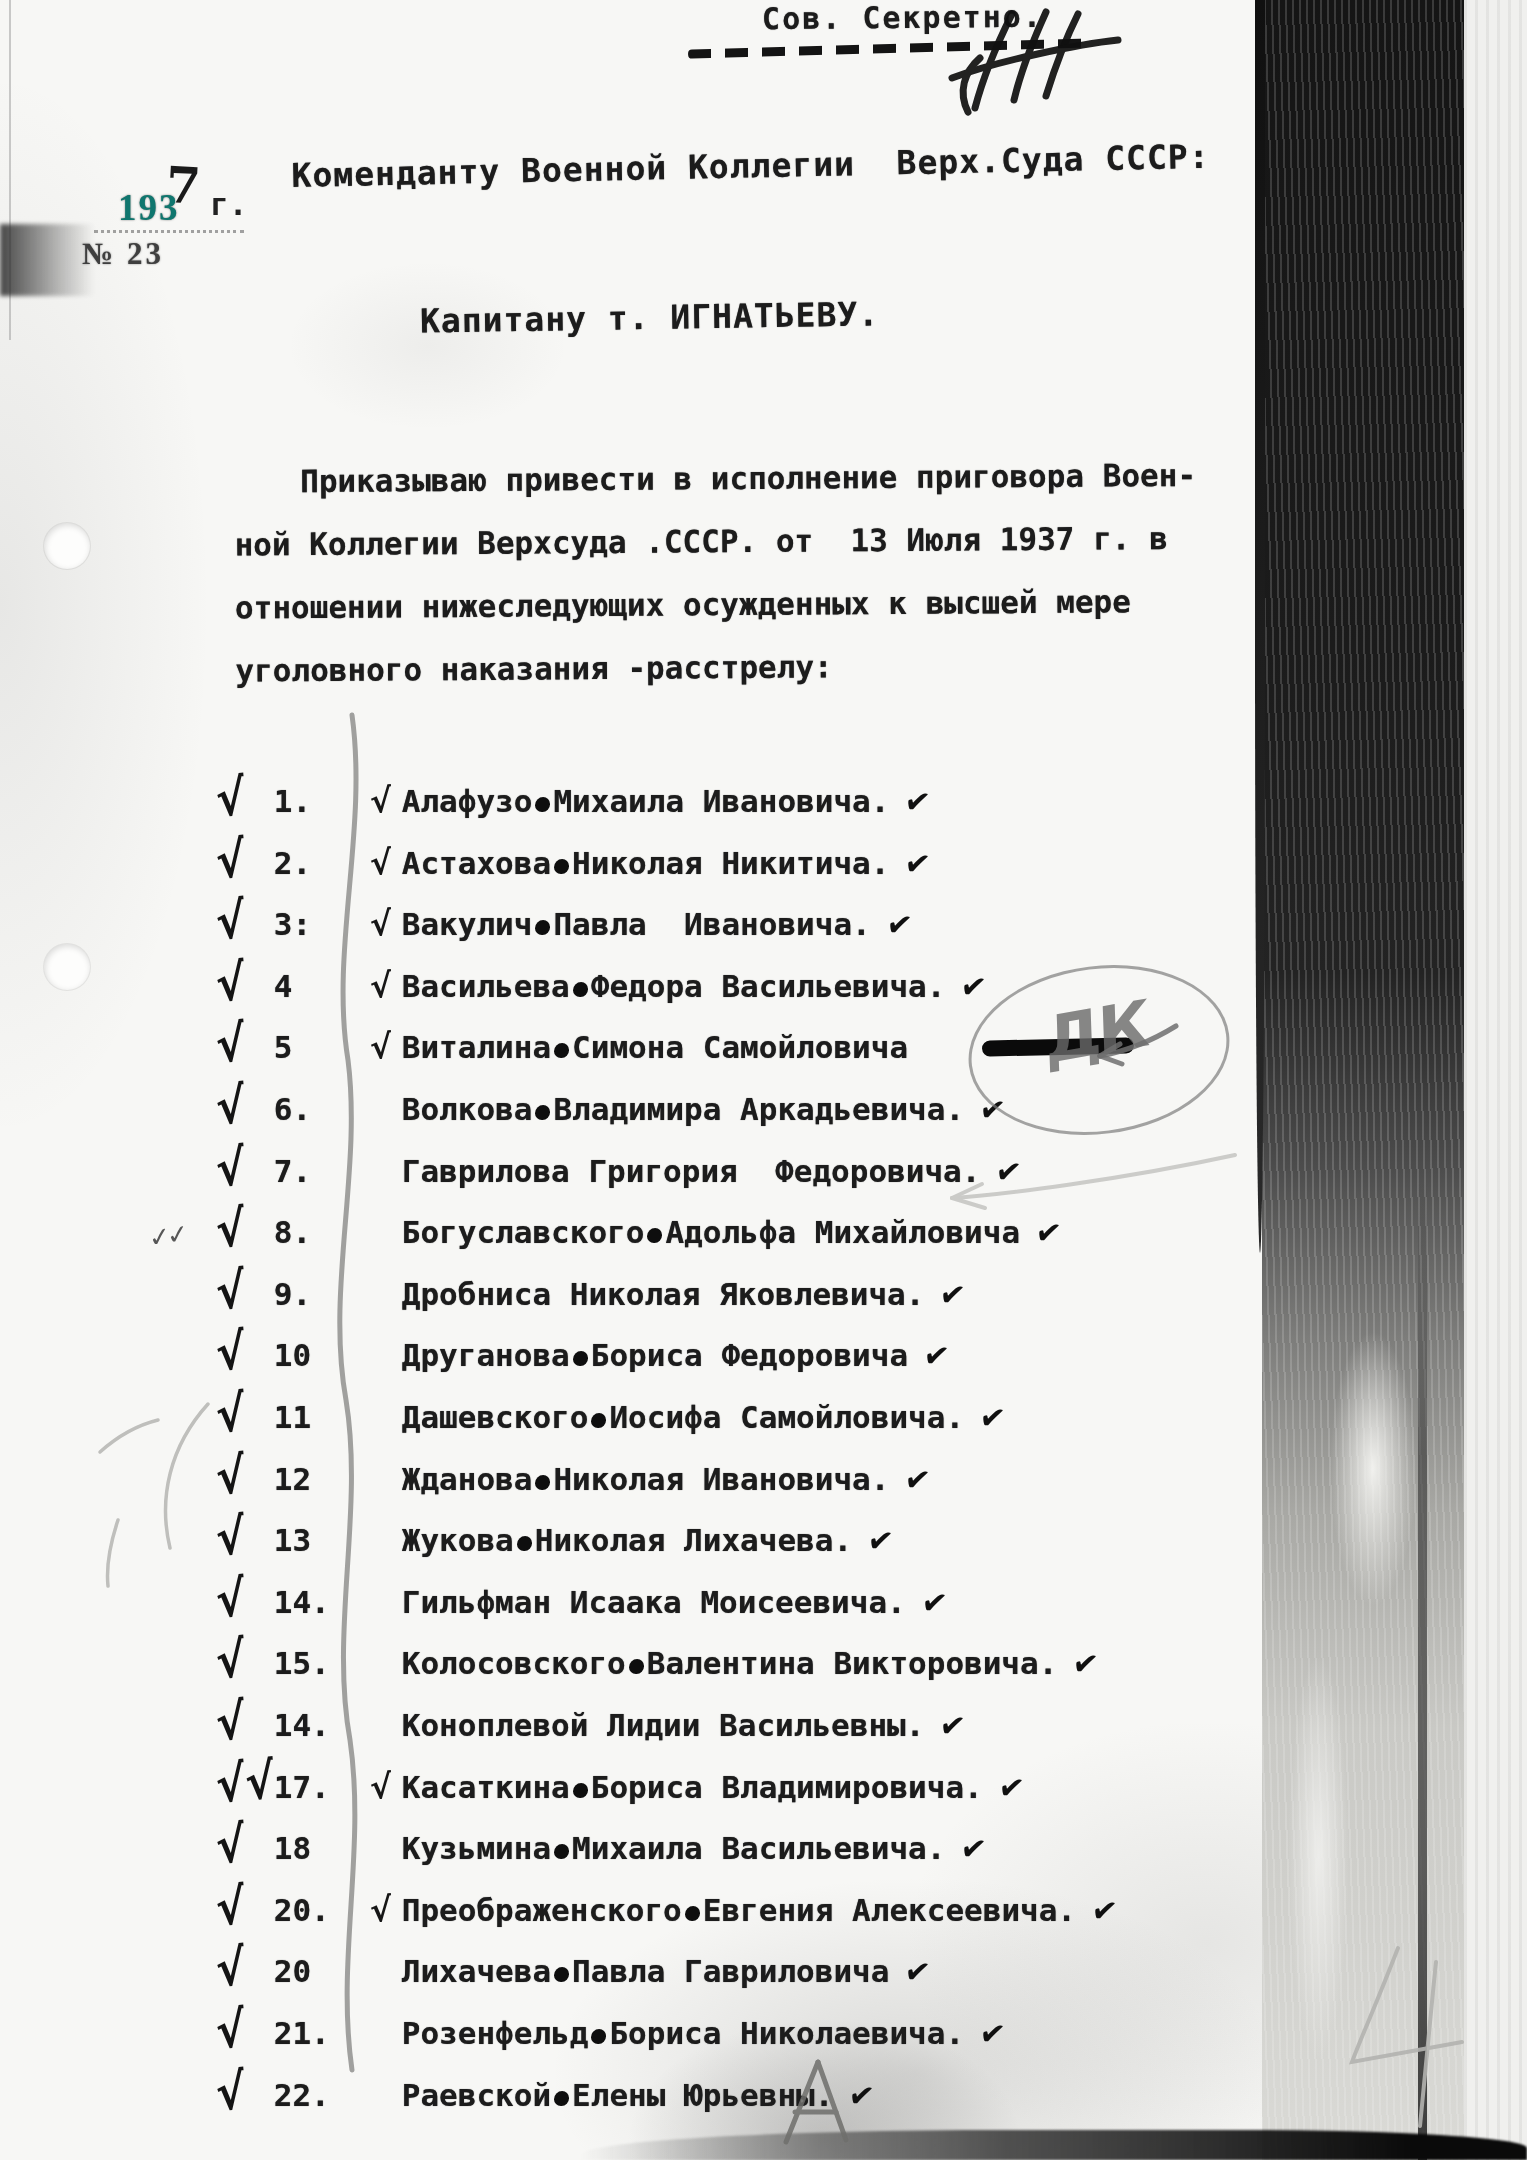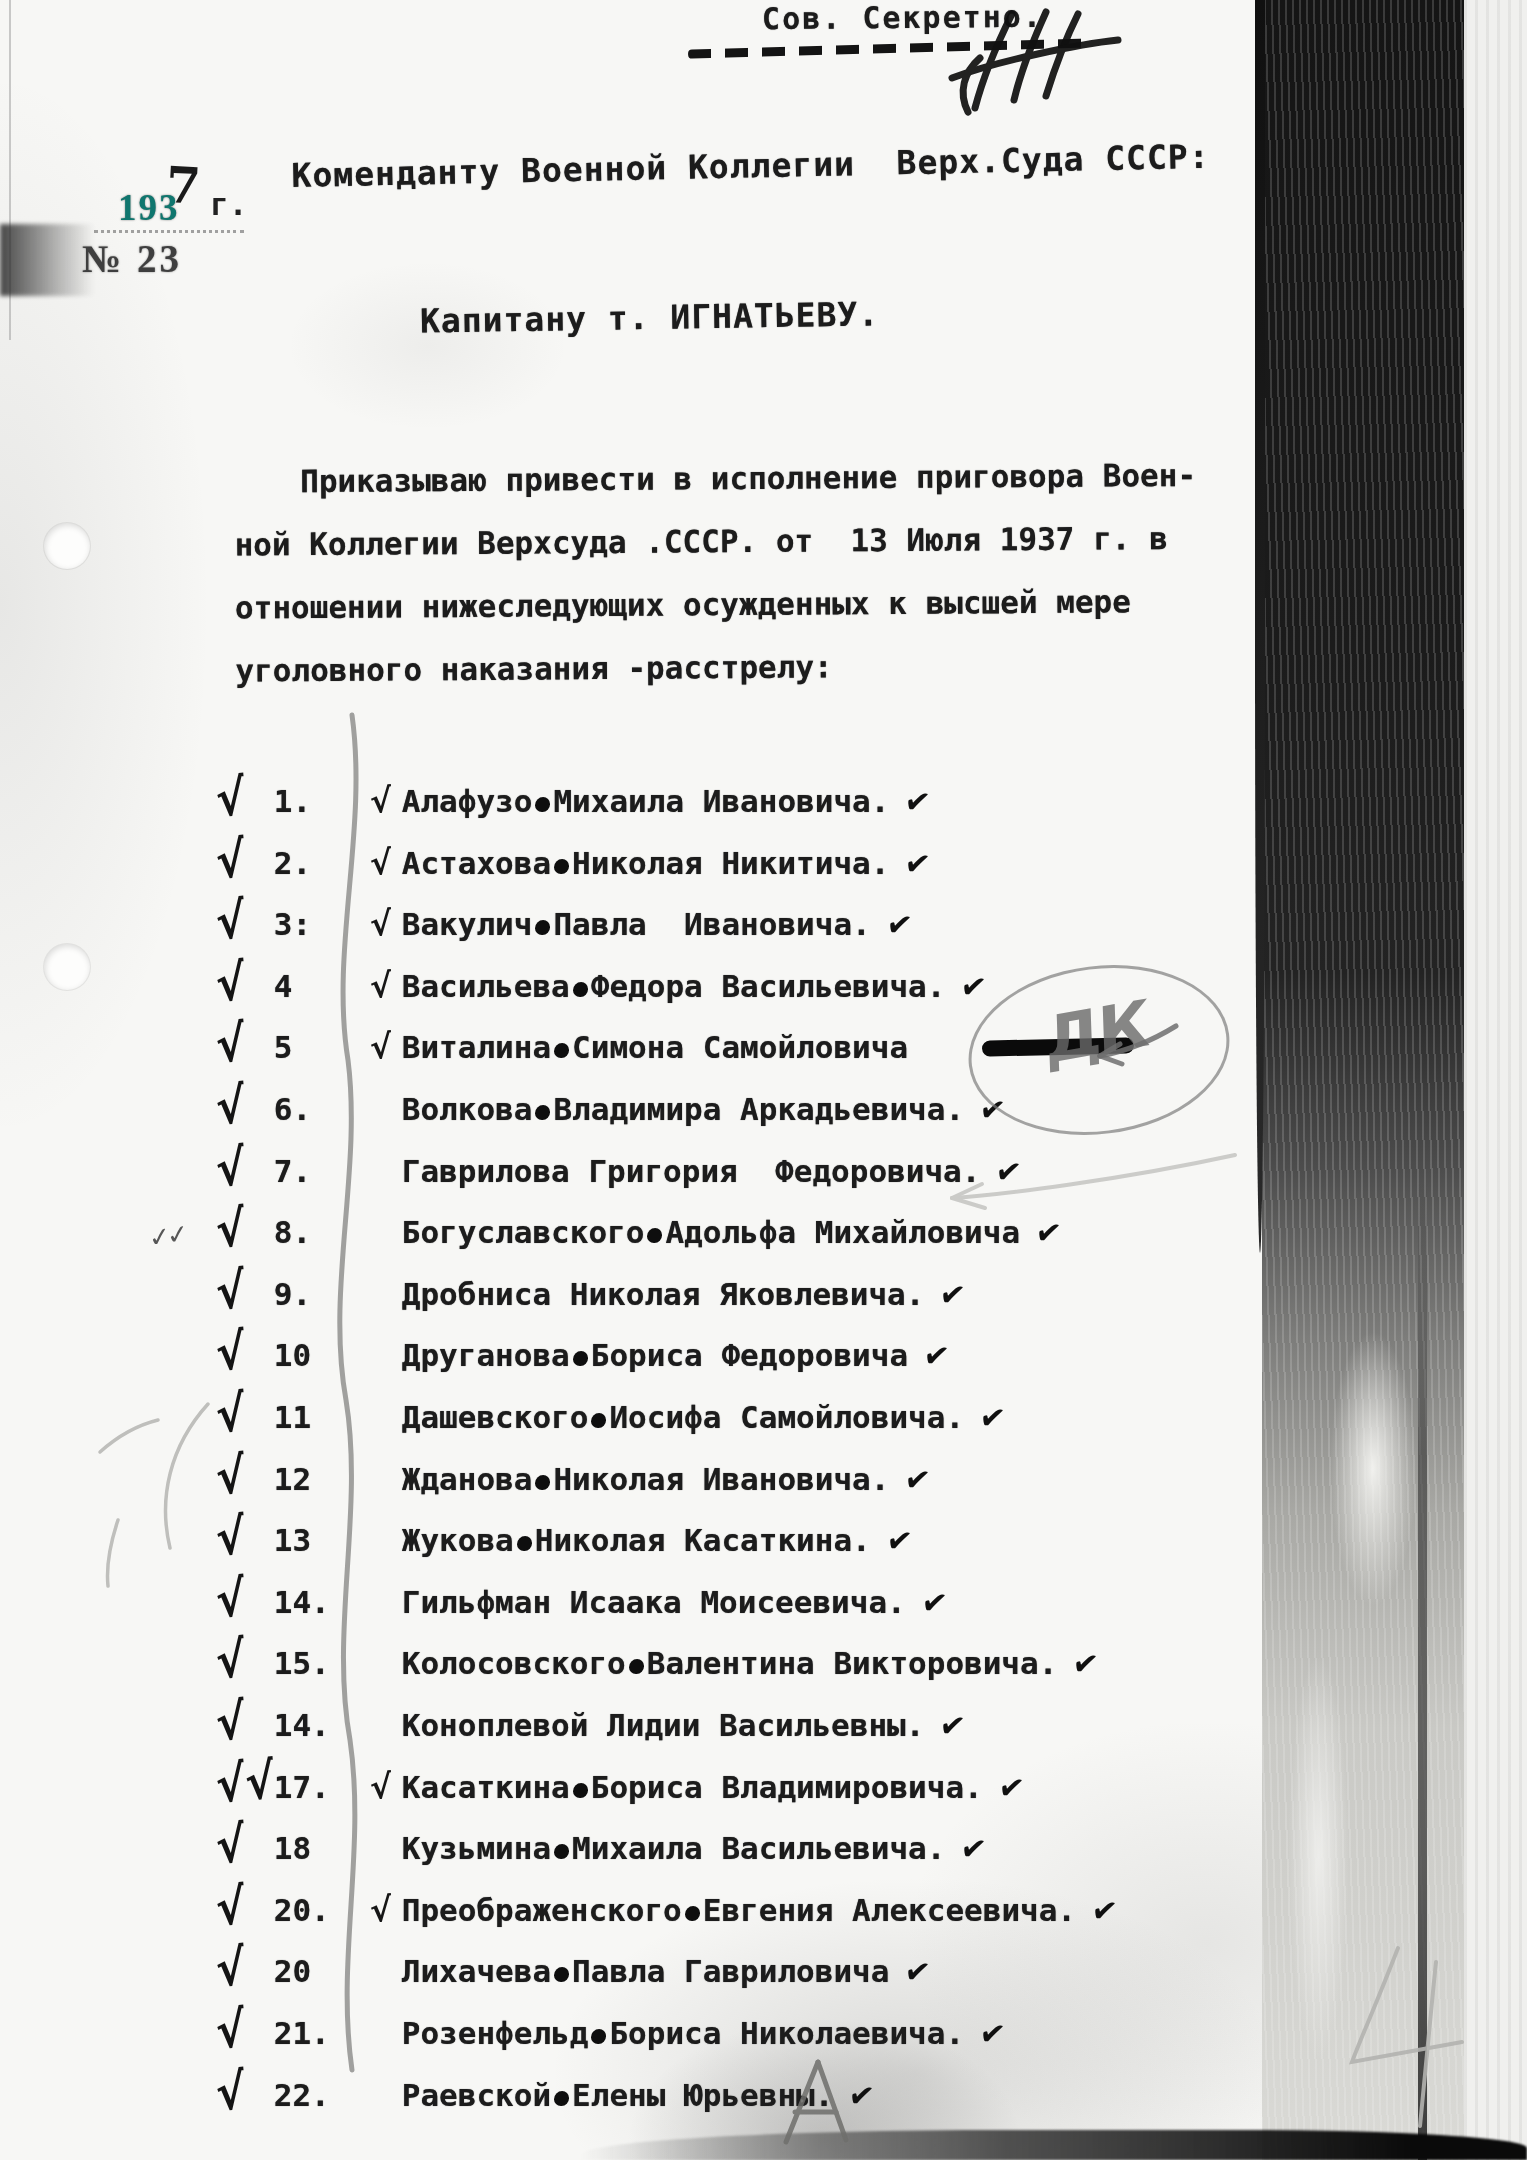--- a/index.html
+++ b/index.html
@@ -53,21 +53,21 @@
   .sb3{left:86px;top:150px;font-size:44px;}
   .sb-dash{position:absolute;left:46px;top:112px;width:60px;height:22px;background:#161616;border-radius:5px;filter:blur(1px);}
   .year-group{position:absolute;left:118px;top:170px;z-index:4;width:190px;height:70px;}
   .year-prefix{position:absolute;left:0;top:16px;font-family:"Liberation Serif",serif;font-weight:700;
     font-size:37px;color:#0f766e;text-shadow:0 0 2px rgba(70,70,70,.7);letter-spacing:2px;}
   .year-digit{position:absolute;left:48px;top:-14px;font-family:"DejaVu Serif",serif;font-size:50px;
     color:#1a1a1a;transform:rotate(3deg);font-weight:600;}
   .year-suffix{position:absolute;left:92px;top:16px;font-size:31px;color:#222;font-weight:700;}
   .year-underline{position:absolute;left:-24px;top:60px;width:150px;border-bottom:3px dotted rgba(90,90,90,.55);}
   .doc-number{position:absolute;left:82px;top:236px;z-index:4;font-family:"Liberation Serif",serif;
-    font-weight:700;font-size:39px;color:#3f3f3f;letter-spacing:3px;text-shadow:0 0 2px rgba(60,60,60,.6);}
+    font-weight:700;font-size:31px;color:#3f3f3f;letter-spacing:3px;text-shadow:0 0 2px rgba(60,60,60,.6);}
   .doc-number-smudge{position:absolute;left:0;top:224px;width:95px;height:72px;z-index:3;
     background:linear-gradient(90deg,#2b2b2b,rgba(60,60,60,.4) 60%,transparent);filter:blur(2px);opacity:.85;}
   
   .typed{font-family:"DejaVu Sans Mono",monospace;font-weight:700;color:var(--ink);
     text-shadow:0 0 1px rgba(25,25,25,.65);}
   .classification{position:absolute;left:762px;top:0px;font-size:30px;letter-spacing:2px;z-index:4;transform:rotate(-.5deg);}
   .dash-rule{position:absolute;left:688px;top:44px;width:404px;height:9px;z-index:4;transform:rotate(-1.6deg);
     background:repeating-linear-gradient(90deg,#141414 0 23px, transparent 23px 37px);border-radius:4px;}
   .recipient-1{position:absolute;left:292px;top:156px;font-size:33px;letter-spacing:1px;z-index:4;
     transform:rotate(-1.2deg);transform-origin:left bottom;white-space:pre;}
@@ -162,21 +162,21 @@
       <div class="row" style="top: 1306.4px;">
       <span class="lead-extra"></span><span class="lead">√</span><span class="num typed">10</span><span class="mid"></span><span class="surname typed">Друганова</span><span class="blob" style="display: inline-block;"></span><span class="rest typed">Бориса Федоровича</span><span class="tail">✔</span>
     </div>
       <div class="row" style="top: 1368px;">
       <span class="lead-extra"></span><span class="lead">√</span><span class="num typed">11</span><span class="mid"></span><span class="surname typed">Дашевского</span><span class="blob" style="display: inline-block;"></span><span class="rest typed">Иосифа Самойловича.</span><span class="tail">✔</span>
     </div>
       <div class="row" style="top: 1429.6px;">
       <span class="lead-extra"></span><span class="lead">√</span><span class="num typed">12</span><span class="mid"></span><span class="surname typed">Жданова</span><span class="blob" style="display: inline-block;"></span><span class="rest typed">Николая Ивановича.</span><span class="tail">✔</span>
     </div>
       <div class="row" style="top: 1491.2px;">
-      <span class="lead-extra"></span><span class="lead">√</span><span class="num typed">13</span><span class="mid"></span><span class="surname typed">Жукова</span><span class="blob" style="display: inline-block;"></span><span class="rest typed">Николая Касаткина.</span><span class="tail">✔</span>
+      <span class="lead-extra"></span><span class="lead">√</span><span class="num typed">13</span><span class="mid"></span><span class="surname typed">Жукова</span><span class="blob" style="display: inline-block;"></span><span class="rest typed">Николая Лихачева.</span><span class="tail">✔</span>
     </div>
       <div class="row" style="top: 1552.8px;">
       <span class="lead-extra"></span><span class="lead">√</span><span class="num typed">14.</span><span class="mid"></span><span class="surname typed">Гильфман</span><span class="rest typed"> Исаака Моисеевича.</span><span class="tail">✔</span>
     </div>
       <div class="row" style="top: 1614.4px;">
       <span class="lead-extra"></span><span class="lead">√</span><span class="num typed">15.</span><span class="mid"></span><span class="surname typed">Колосовского</span><span class="blob" style="display: inline-block;"></span><span class="rest typed">Валентина Викторовича.</span><span class="tail">✔</span>
     </div>
       <div class="row" style="top: 1676px;">
       <span class="lead-extra"></span><span class="lead">√</span><span class="num typed">14.</span><span class="mid"></span><span class="surname typed">Коноплевой</span><span class="rest typed"> Лидии Васильевны.</span><span class="tail">✔</span>
     </div>

